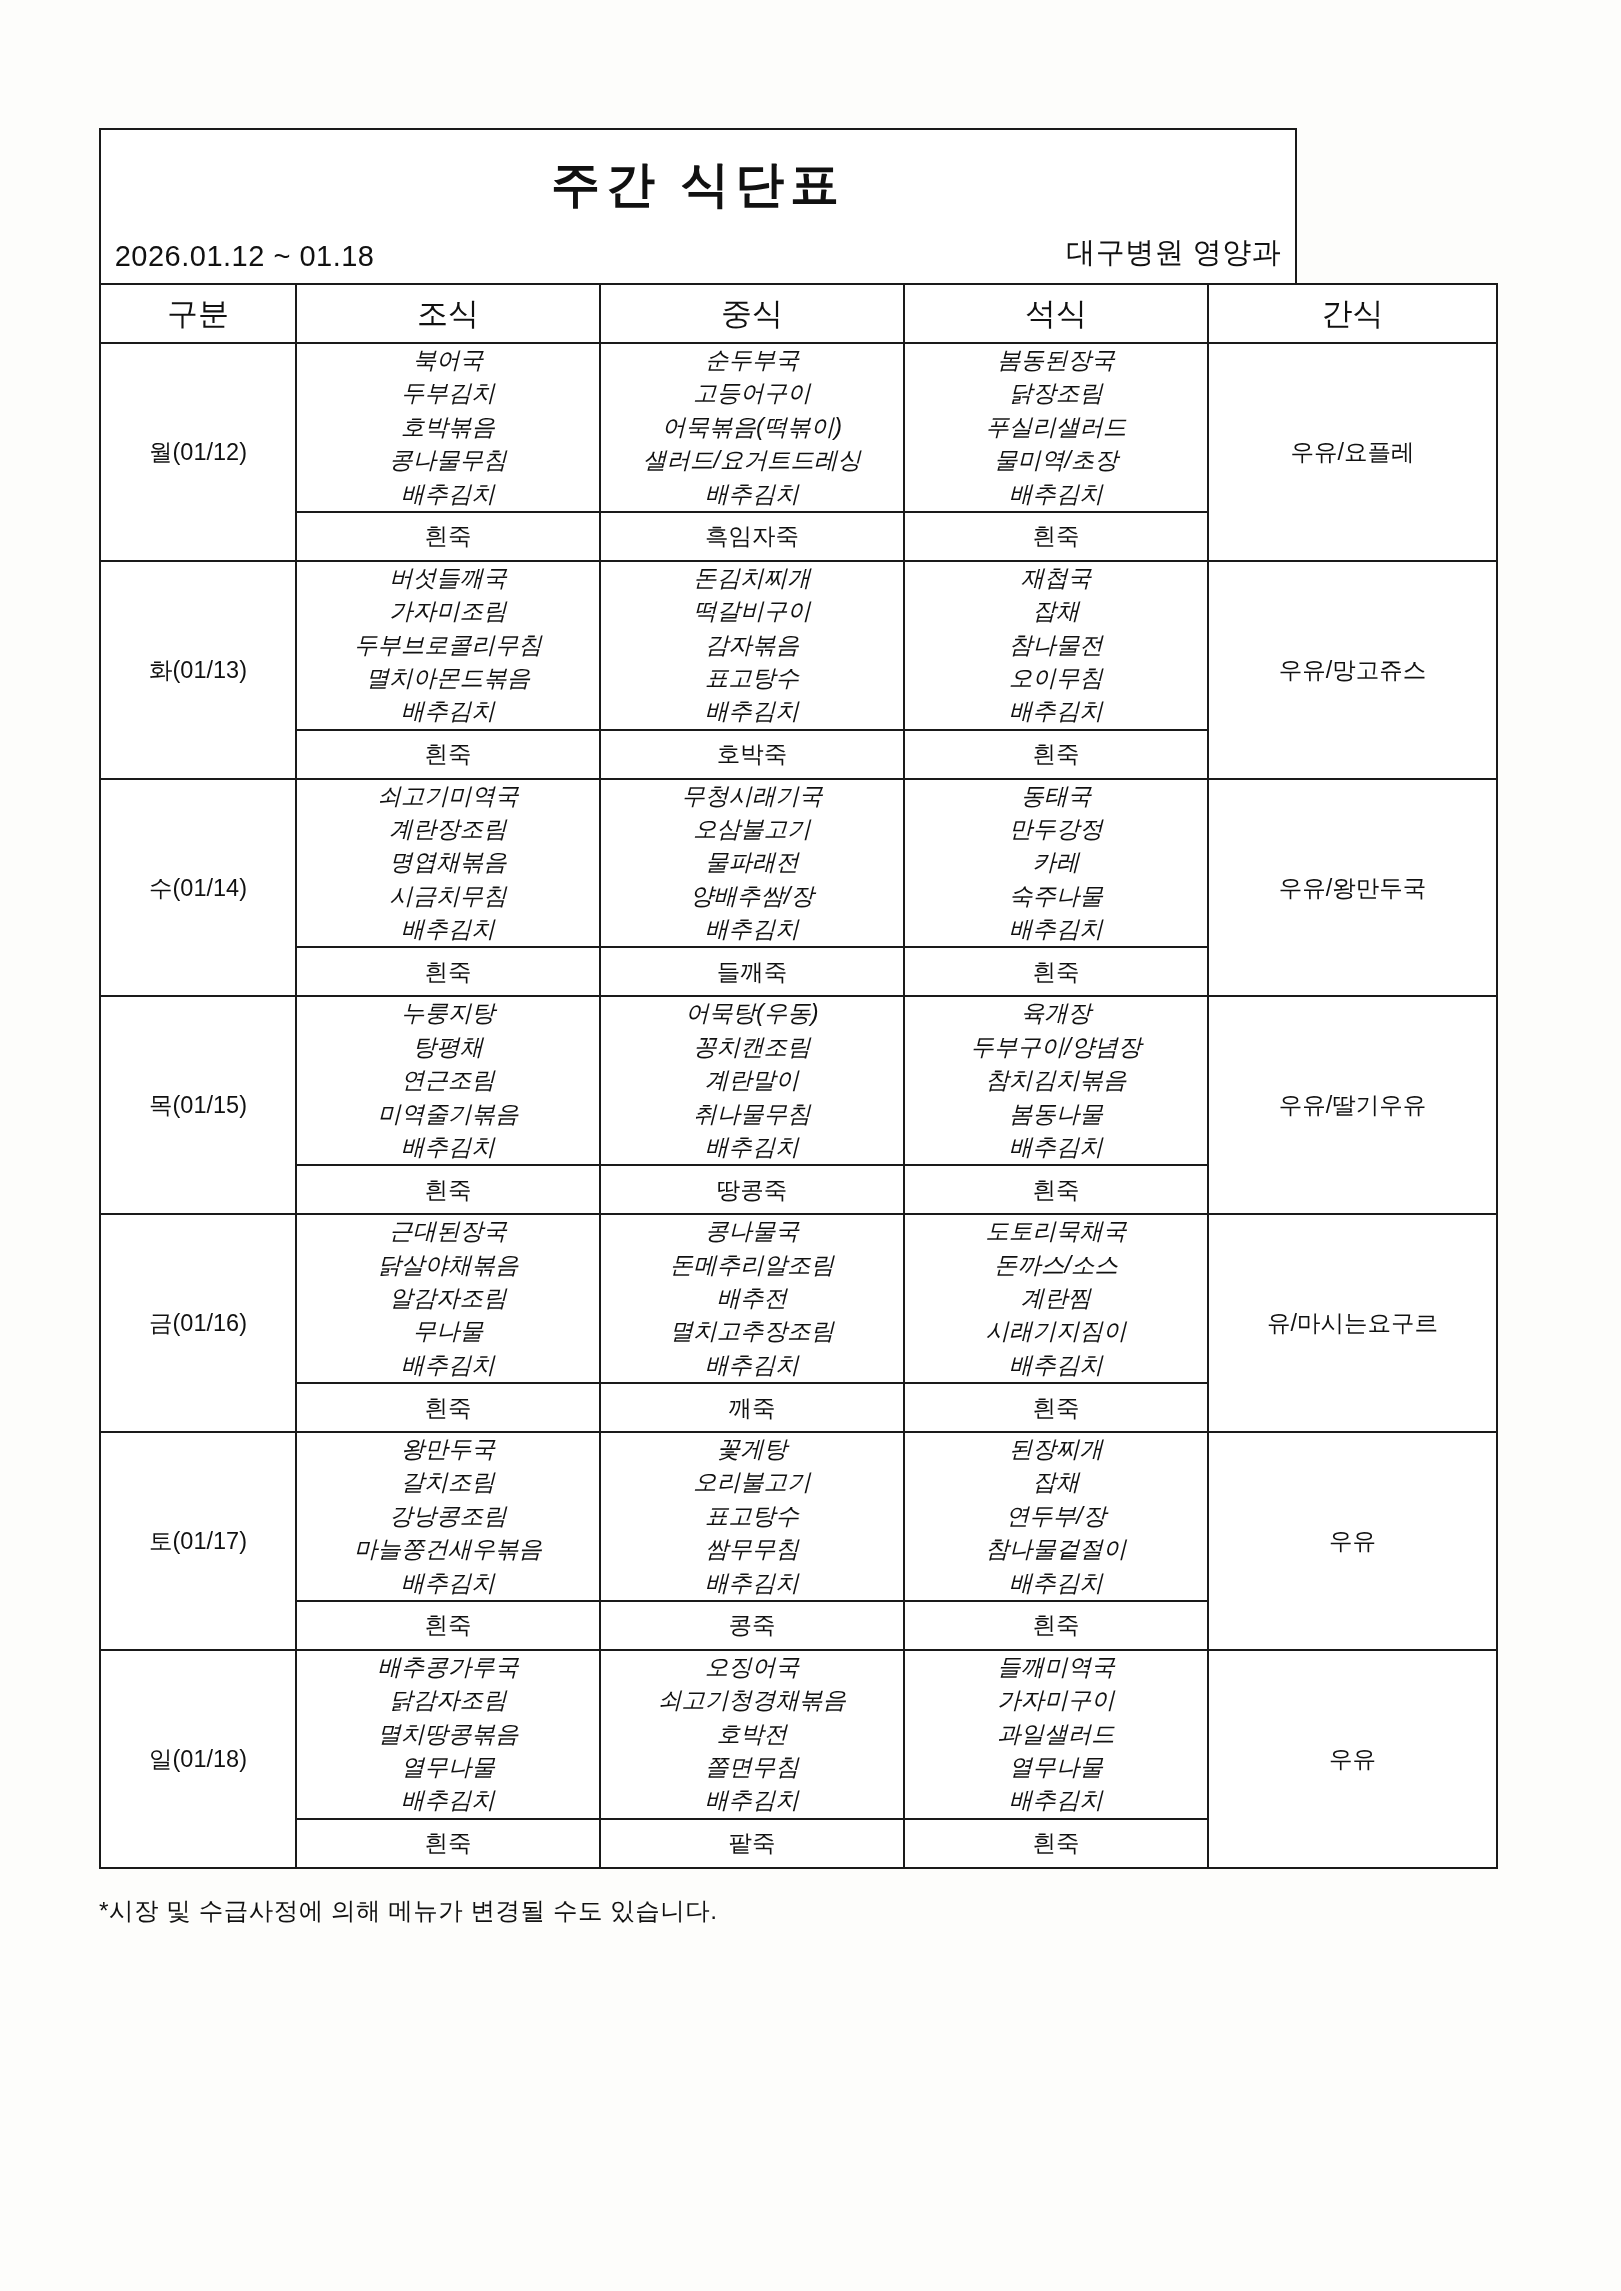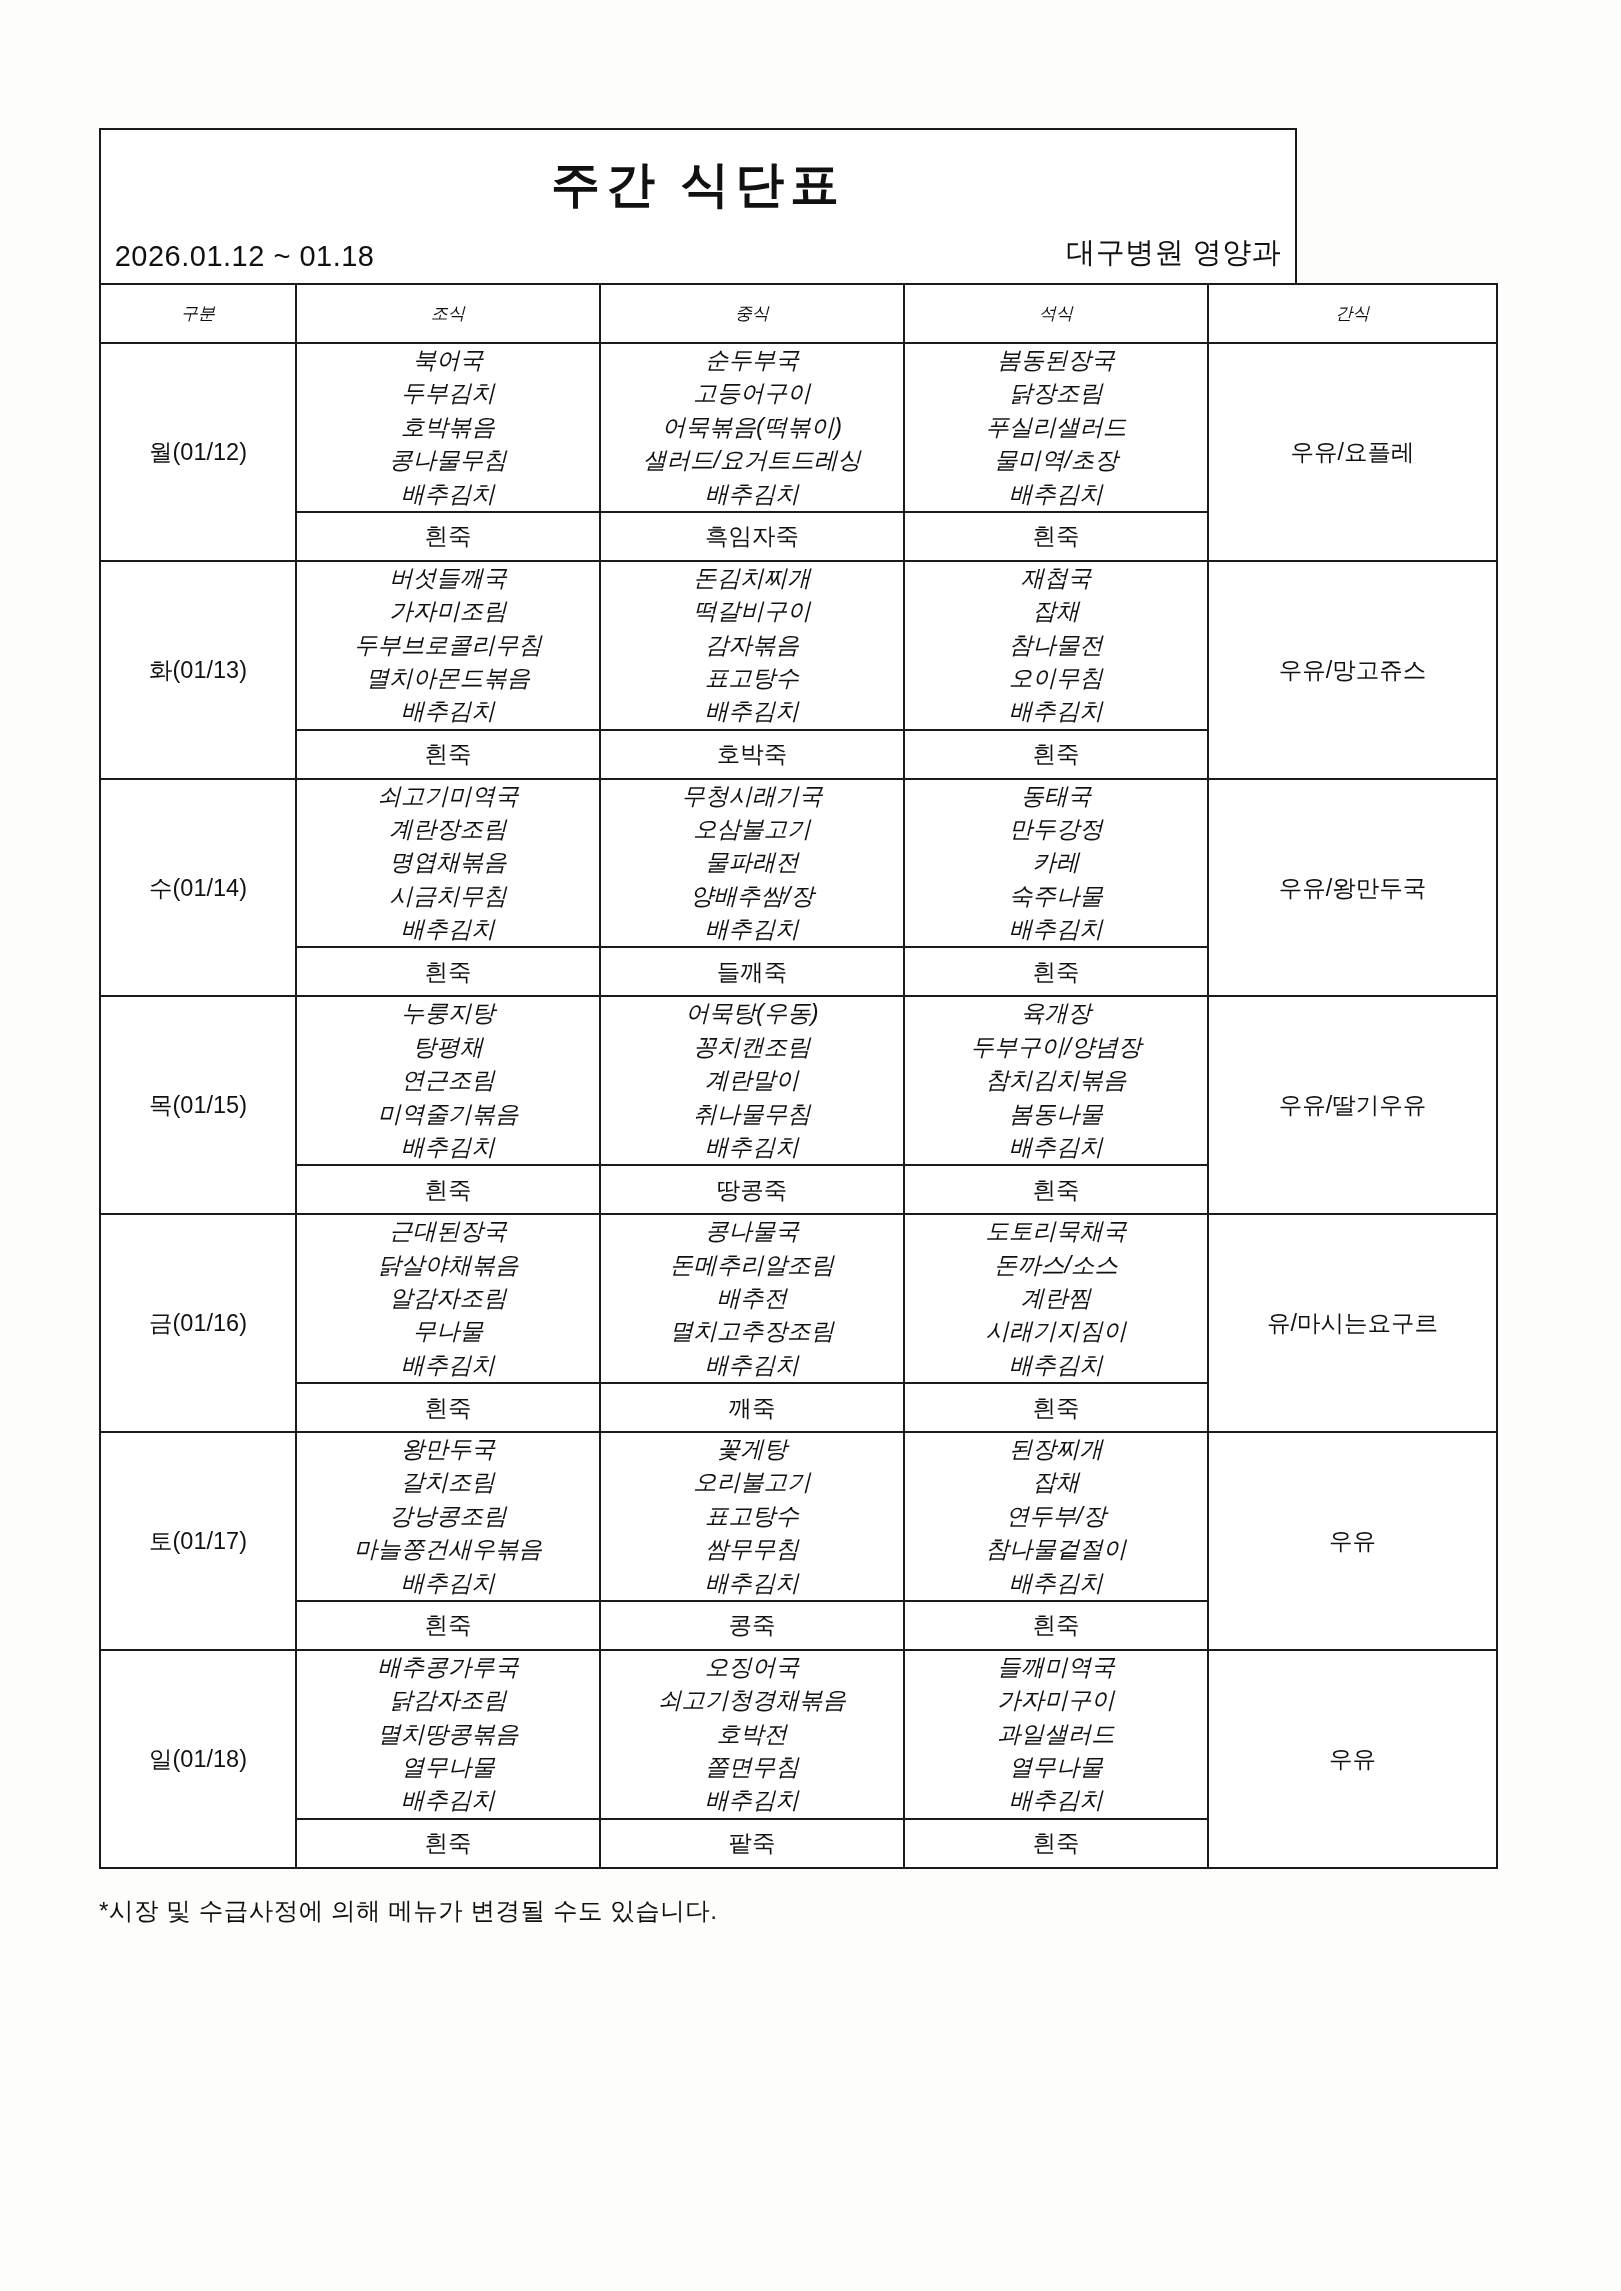--- a/index.html
+++ b/index.html
@@ -65,22 +65,21 @@
   table.menu td, table.menu th {
     border: 2px solid #1a1a1a;
     font-size: 23.5px;
     font-weight: normal;
     text-align: center;
     vertical-align: middle;
     padding: 0;
   }
   table.menu thead th {
     height: 57px;
-    font-size: 17px;
-    font-style: italic;
+    font-size: 31px;
   }
   col.c-day { width: 196px; }
   col.c-meal { width: 304px; }
   col.c-snack { width: 289px; }
 
   .daycell {
     font-size: 25.5px;
   }
   .dishes {
     padding: 7.8px 3.9px 5.9px 3.9px;

